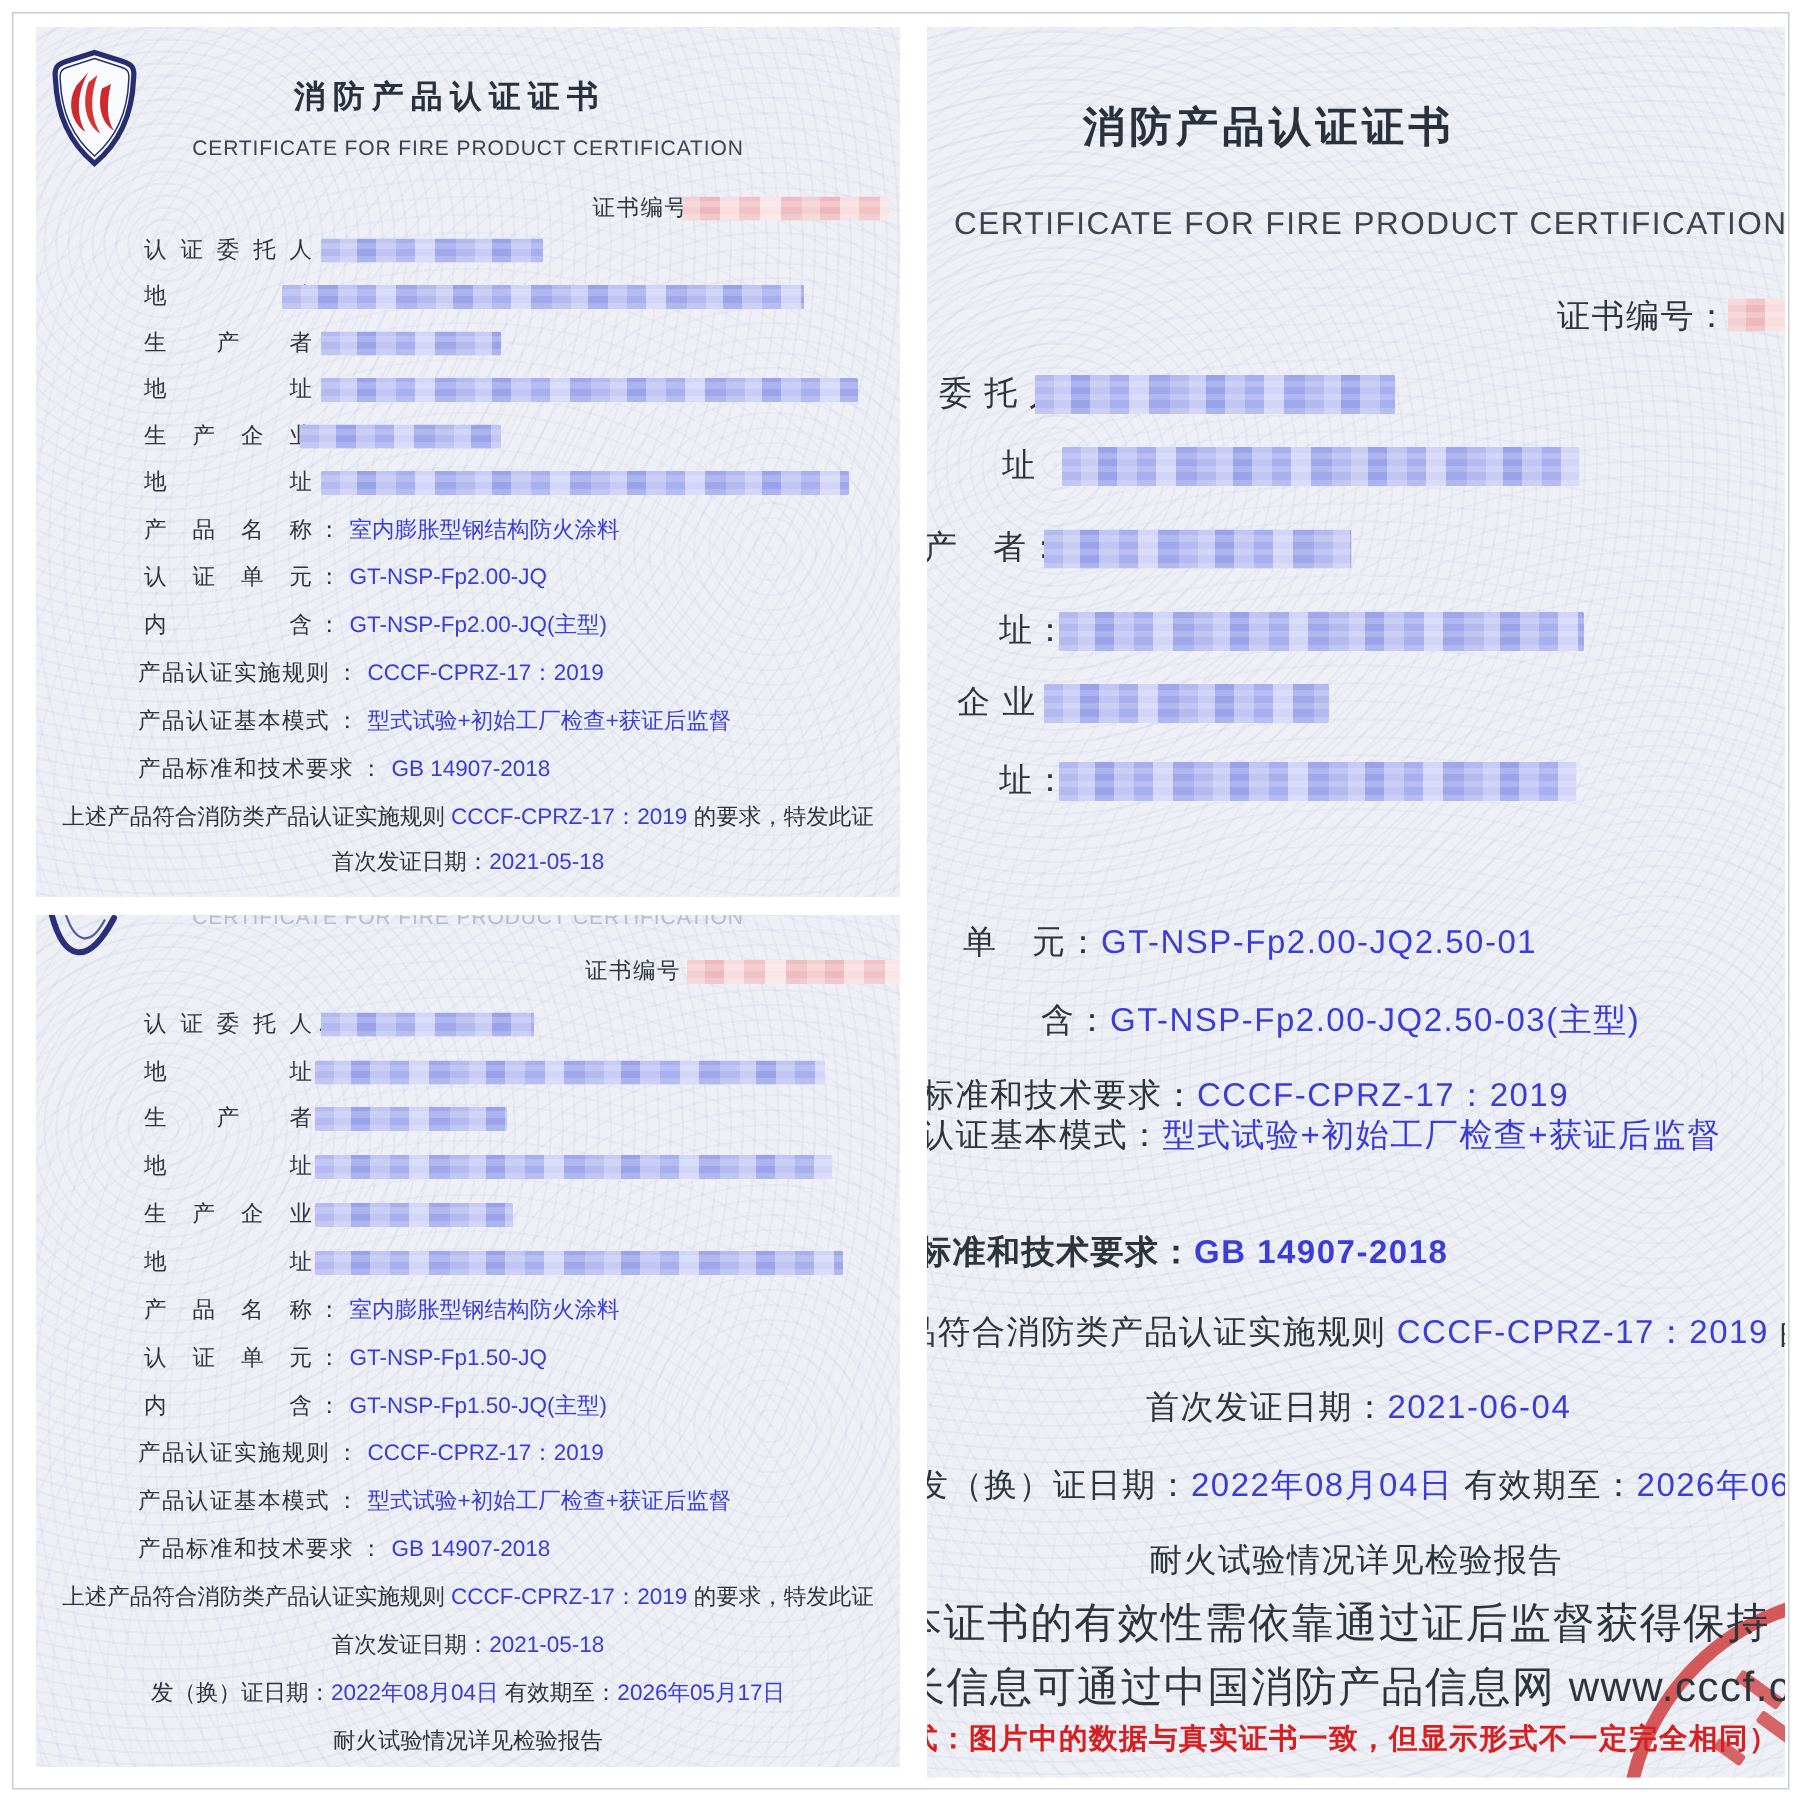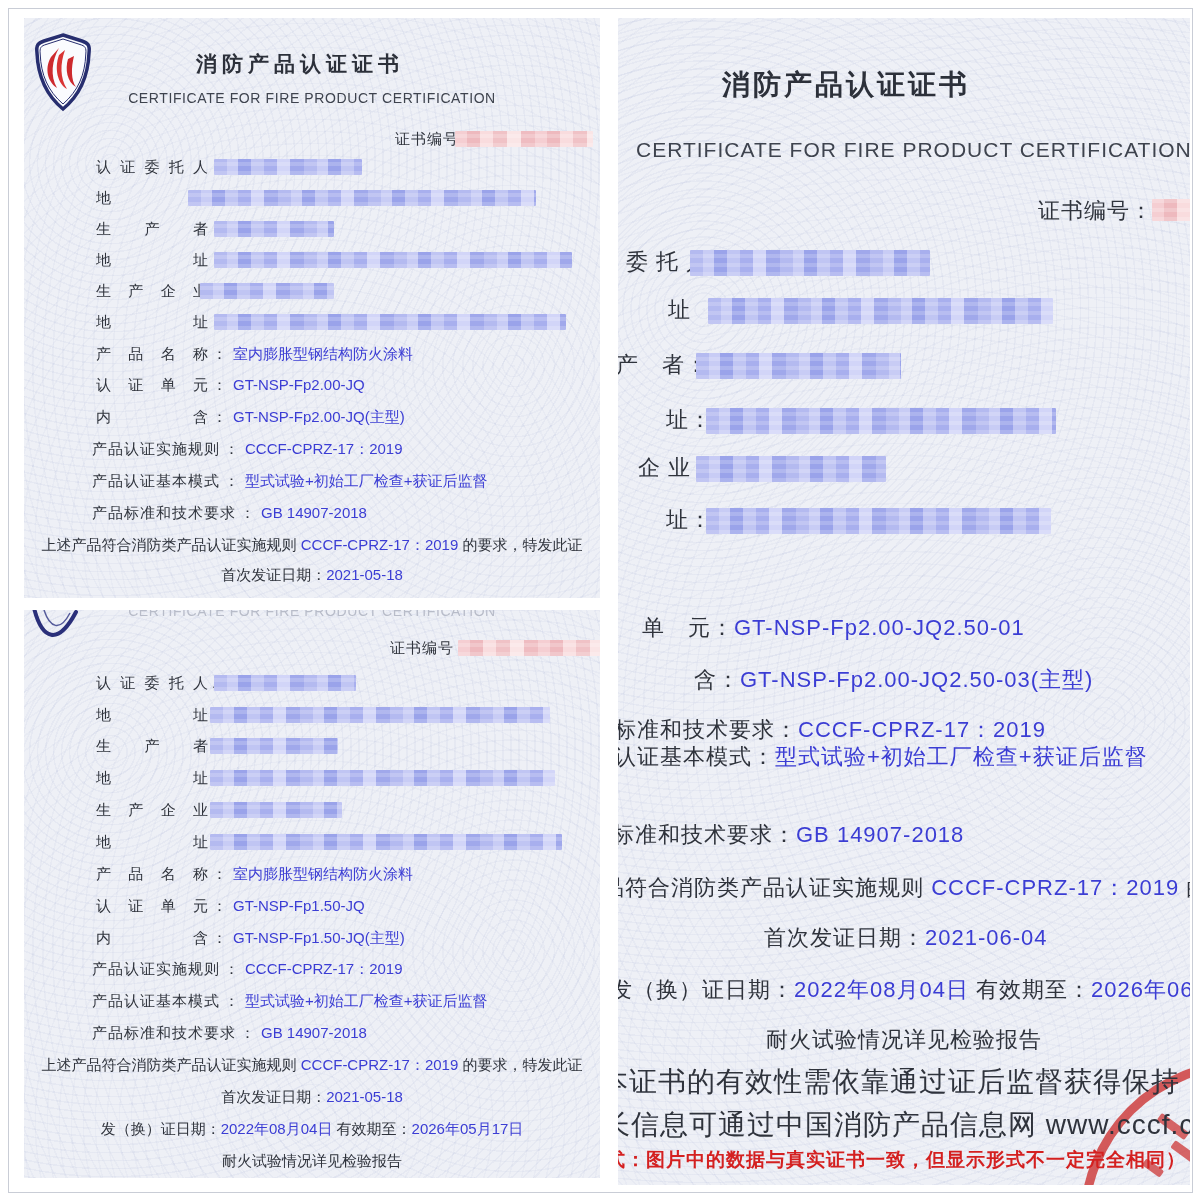--- a/index.html
+++ b/index.html
@@ -227,21 +227,21 @@
       <div class="rrow" style="top: 389px; left: 48px;"><span class="c-ink">址：</span></div>
       <div class="rb" style="top: 390px; left: 88px; width: 350px;"></div>
       <div class="rrow" style="top: 437px; left: 20px;"><span class="c-ink">企 业：</span></div>
       <div class="rb" style="top: 438px; left: 78px; width: 190px;"></div>
       <div class="rrow" style="top: 489px; left: 48px;"><span class="c-ink">址：</span></div>
       <div class="rb" style="top: 490px; left: 88px; width: 345px;"></div>
       <div class="rrow" style="top: 597px; left: 24px;"><span class="c-ink">单　元：</span><span class="c-blue">GT-NSP-Fp2.00-JQ2.50-01</span></div>
       <div class="rrow" style="top: 649px; left: 76px;"><span class="c-ink">含：</span><span class="c-blue">GT-NSP-Fp2.00-JQ2.50-03(主型)</span></div>
       <div class="rrow" style="top: 699px; left: -4px;"><span class="c-ink">标准和技术要求：</span><span class="c-blue">CCCF-CPRZ-17：2019</span></div>
       <div class="rrow" style="top: 726px; left: -4px;"><span class="c-ink">认证基本模式：</span><span class="c-blue">型式试验+初始工厂检查+获证后监督</span></div>
-      <div class="rrow" style="top: 804px; left: -6px;"><span class="c-ink">标准和技术要求：</span><span class="c-blue">GB 14907-2018</span></div>
+      <div class="rrow" style="top: 804px; left: -6px; font-weight: bold;"><span class="c-ink">标准和技术要求：</span><span class="c-blue">GB 14907-2018</span></div>
       <div class="rrow" style="top: 857px; left: -16px;"><span class="c-ink">品符合消防类产品认证实施规则 </span><span class="c-blue">CCCF-CPRZ-17：2019</span><span class="c-ink"> 的要求</span></div>
       <div class="rrow" style="top: 907px; left: 146px;"><span class="c-ink">首次发证日期：</span><span class="c-blue">2021-06-04</span></div>
       <div class="rrow" style="top: 959px; left: -8px;"><span class="c-ink">发（换）证日期：</span><span class="c-blue">2022年08月04日</span><span class="c-ink"> 有效期至：</span><span class="c-blue">2026年06月0</span></div>
       <div class="rrow" style="top: 1009px; left: 148px;"><span class="c-ink">耐火试验情况详见检验报告</span></div>
       <div class="rrow big" style="top: 1048px; left: -18px;"><span class="c-ink">本证书的有效性需依靠通过证后监督获得保持，本证</span></div>
       <div class="rrow big" style="top: 1091px; left: -16px;"><span class="c-ink">长信息可通过中国消防产品信息网 </span><span class="c-ink">www.cccf.com.cn</span></div>
       <div class="rrow rednote" style="top: 1130px; left: -12px;"><span class="c-red">式：图片中的数据与真实证书一致，但显示形式不一定完全相同）</span></div>
     </div>
 </div>
 

